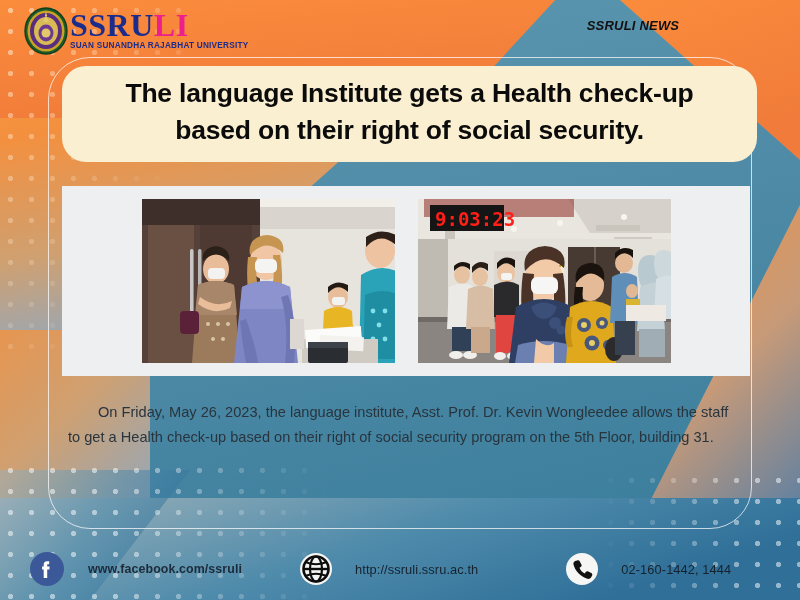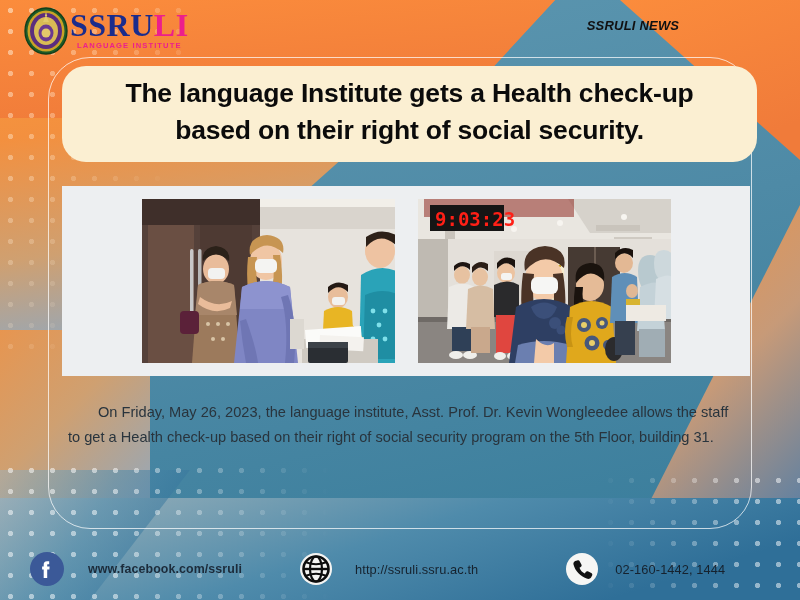--- a/index.html
+++ b/index.html
@@ -120,21 +120,21 @@
     white-space:nowrap; letter-spacing:.1px;
   }
   .fitem .lbl.plain { font-weight:normal; color:#16222e; font-size:12.8px; }
   .ic { width:34px; height:34px; flex:none; }
 
   .f-fb   { margin-left:30px; }
   .f-fbl  { margin-left:24px; }
   .f-glb  { margin-left:57px; }
   .f-glbl { margin-left:22px; }
   .f-ph   { margin-left:87px; }
-  .f-phl  { margin-left:16px; }
+  .f-phl  { margin-left:22px; }
 </style>
 </head>
 <body>
 
 <div id="bg">
   <svg viewBox="0 0 800 600" xmlns="http://www.w3.org/2000/svg">
     <defs>
       <linearGradient id="gOrange" x1="0" y1="0" x2="0.25" y2="1">
         <stop offset="0%" stop-color="#fb9b3c"></stop>
         <stop offset="40%" stop-color="#f3903f"></stop>
@@ -195,21 +195,21 @@
     <ellipse cx="24" cy="25" rx="16" ry="18" fill="#5b2d7e"></ellipse>
     <ellipse cx="24" cy="25" rx="12" ry="14" fill="#d9bb55"></ellipse>
     <ellipse cx="24" cy="27" rx="7.5" ry="8.5" fill="#6b3a91"></ellipse>
     <circle cx="24" cy="27" r="4.5" fill="#e3c96a"></circle>
     <path d="M24 9 L27 16 L21 16 Z" fill="#e3c96a"></path>
     <path d="M24 6 L25.2 10 L22.8 10 Z" fill="#e3c96a"></path>
     <ellipse cx="24" cy="25" rx="21" ry="23" fill="none" stroke="#123f1b" stroke-width="1.4"></ellipse>
   </svg>
   <div class="brandtext">
     <div class="ssruli"><span class="a">SSRU</span><span class="b">LI</span></div>
-    <div class="inst">LANGUAGE  INSTITUTE</div>
+    <div class="uni">SUAN SUNANDHA RAJABHAT UNIVERSITY</div>
   </div>
 </div>
 
 <div class="newstag">SSRULI NEWS</div>
 
 <div class="card-outline"></div>
 
 <div class="headline">
   <div class="ln">The language Institute gets a Health check-up</div>
   <div class="ln">based on their right of social security.</div>

